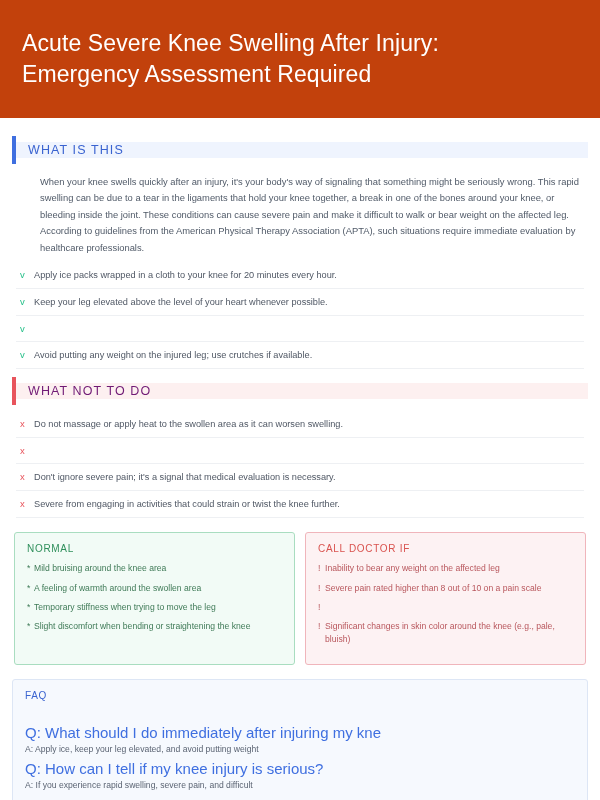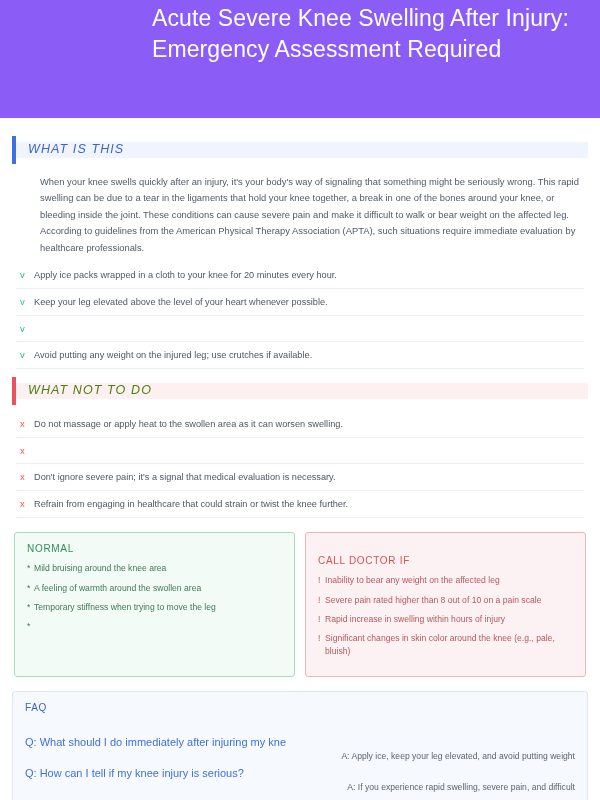--- a/index.html
+++ b/index.html
@@ -18,27 +18,27 @@
     position: relative;
     width: 600px;
     height: 800px;
     box-sizing: border-box;
     display: flex;
     flex-direction: column;
   }
 
   
   .header {
-    background: #8b5cf6;
-    padding: 1px 18px 20px 22px;
+    background: #c2410c;
+    padding: 26px 18px 20px 22px;
     min-height: 118px;
     box-sizing: border-box;
     display: flex;
     align-items: flex-start;
-    justify-content: flex-end;
+    justify-content: space-between;
   }
   .header-title {
     color: #ffffff;
     font-size: 23px;
     line-height: 1.33;
     font-weight: 400;
     letter-spacing: 0.1px;
     max-width: 430px;
     margin: 0;
     padding-top: 2px;
@@ -70,34 +70,33 @@
   }
   .sec-head .bar {
     width: 4px;
     height: 28px;
     flex: none;
   }
   .sec-head .bg {
     flex: 1;
     height: 16px;
     display: flex;
-    align-items: flex-start;
-    font-style: italic;
+    align-items: center;
   }
   .sec-head .label {
     font-size: 12.5px;
     letter-spacing: 1.1px;
     padding-left: 12px;
   }
   .sec-blue .bar { background: #3f6fe0; }
   .sec-blue .bg  { background: #eff4fe; }
   .sec-blue .label { color: #3a63d0; }
   .sec-red .bar { background: #e8545c; }
   .sec-red .bg  { background: #fdf0f0; }
-  .sec-red .label { color: #4d7c0f; }
+  .sec-red .label { color: #701a75; }
 
   .para {
     font-size: 9.4px;
     line-height: 1.75;
     color: #505a68;
     padding: 6px 6px 4px 8px;
     text-align: left;
     margin-left: 20px;
   }
 
@@ -140,21 +139,21 @@
   .box-call {
     background: #fdf2f3;
     border: 1px solid #f0b5bb;
   }
   .box-title {
     font-size: 10px;
     letter-spacing: 0.7px;
     margin-bottom: 8px;
   }
   .box-normal .box-title { color: #2f8f5b; }
-  .box-call .box-title { color: #d9534f; margin-top: 12px; }
+  .box-call .box-title { color: #d9534f; }
   .box-line {
     font-size: 8.6px;
     line-height: 1.45;
     margin-bottom: 7px;
     display: flex;
     align-items: baseline;
   }
   .box-line .bmark { flex: none; width: 7px; }
   .box-normal .box-line { color: #3f7a57; }
   .box-call .box-line { color: #b8565c; }
@@ -168,30 +167,29 @@
     padding: 10px 12px 12px 12px;
     box-sizing: border-box;
   }
   .faq-title {
     font-size: 10px;
     color: #3a63d0;
     letter-spacing: 0.6px;
     margin-bottom: 23px;
   }
   .faq-q {
-    font-size: 11px;
+    font-size: 15px;
     color: #3f6fe0;
     margin-bottom: 3px;
   }
   .faq-a {
     font-size: 8.6px;
     color: #5b6personally;
     color: #5b6473;
     margin-bottom: 6px;
-    text-align: right;
   }
 </style>
 </head>
 <body>
 
 <div class="page">
 
   <div class="header">
     <h1 class="header-title">Acute Severe Knee Swelling After Injury: Emergency Assessment Required</h1>
   </div>
@@ -237,21 +235,21 @@
       </div>
       <div class="list-item">
         <span class="mark">x</span>
       </div>
       <div class="list-item">
         <span class="mark">x</span>
         <span>Don't ignore severe pain; it's a signal that medical evaluation is necessary.</span>
       </div>
       <div class="list-item">
         <span class="mark">x</span>
-        <span>Refrain from engaging in healthcare that could strain or twist the knee further.</span>
+        <span>Severe from engaging in activities that could strain or twist the knee further.</span>
       </div>
     </div>
 
     <div class="cols">
 
       <div class="box box-normal">
         <div class="box-title">NORMAL</div>
         <div class="box-line">
           <span class="bmark">*</span>
           <span>Mild bruising around the knee area</span>
@@ -259,36 +257,36 @@
         <div class="box-line">
           <span class="bmark">*</span>
           <span>A feeling of warmth around the swollen area</span>
         </div>
         <div class="box-line">
           <span class="bmark">*</span>
           <span>Temporary stiffness when trying to move the leg</span>
         </div>
         <div class="box-line">
           <span class="bmark">*</span>
+          <span>Slight discomfort when bending or straightening the knee</span>
         </div>
       </div>
 
       <div class="box box-call">
         <div class="box-title">CALL DOCTOR IF</div>
         <div class="box-line">
           <span class="bmark">!</span>
           <span>Inability to bear any weight on the affected leg</span>
         </div>
         <div class="box-line">
           <span class="bmark">!</span>
           <span>Severe pain rated higher than 8 out of 10 on a pain scale</span>
         </div>
         <div class="box-line">
           <span class="bmark">!</span>
-          <span>Rapid increase in swelling within hours of injury</span>
         </div>
         <div class="box-line">
           <span class="bmark">!</span>
           <span>Significant changes in skin color around the knee (e.g., pale, bluish)</span>
         </div>
       </div>
 
     </div>
 
     <div class="faq">

